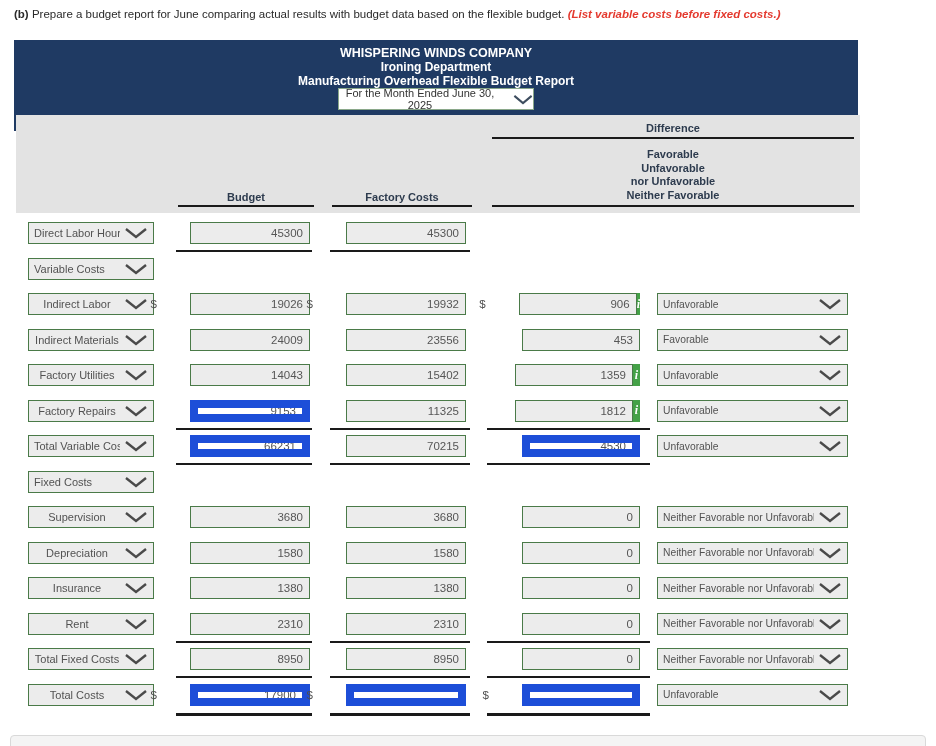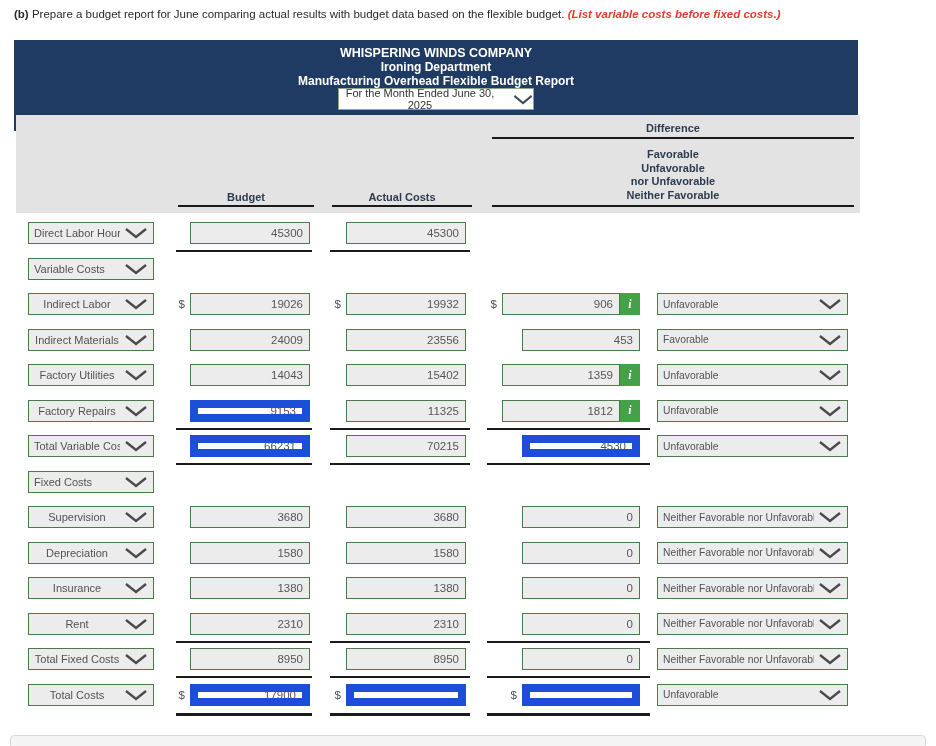--- a/index.html
+++ b/index.html
@@ -54,21 +54,21 @@
   .chev { flex-shrink:0; margin-left:4px; }
 
   .g { position:absolute; display:flex; align-items:center; height:22px; }
   .g-budget { left:158px; width:138px; justify-content:flex-end; }
   .g-actual { left:314px; width:138px; justify-content:flex-end; }
   .g-diff   { left:473px; width:153px; justify-content:flex-end; }
   .dollar { font-size:11.5px; color:#4f4f4f; margin-right:5px; }
   .num {
     width:120px; height:22px; background:#ececec; border:1.5px solid #4a7a48;
     text-align:right; padding:0 6px 0 2px; font-size:11.5px; color:#565656;
-    font-family:"Liberation Sans", sans-serif; outline:none;
+    font-family:"Liberation Sans", sans-serif; outline:none;margin-left:28px;
   }
   .g-diff .num { width:118px; }
   .num.error { background:#ffffff; border:8px solid #1d4ed8; }
   .badge {
     width:20px; height:22px; background:#44a147; color:#fff;
     font-family:"Liberation Serif", serif; font-style:italic; font-weight:bold; font-size:12px;
     display:flex; align-items:center; justify-content:center; cursor:pointer;
   }
 
   .ul { position:absolute; top:28px; height:2px; background:#1a1a1a; }
@@ -106,21 +106,21 @@
 <div class="panel">
   <div class="diff-head">Difference</div>
   <div class="hr diff-head-ul"></div>
   <div class="diff-sub">
     <div>Favorable</div>
     <div>Unfavorable</div>
     <div>nor Unfavorable</div>
     <div>Neither Favorable</div>
   </div>
   <div class="col-budget-head">Budget</div>
-  <div class="col-actual-head">Actual Costs</div>
+  <div class="col-actual-head">Factory Costs</div>
   <div class="hr ulb"></div>
   <div class="hr ula"></div>
   <div class="hr uld"></div>
 </div>
 
 <div class="rows">
   <div class="row">
     <div class="sel label-sel">
       <span class="sel-text">Direct Labor Hours</span>
       <svg class="chev" width="24" height="12" viewBox="0 0 24 12">

